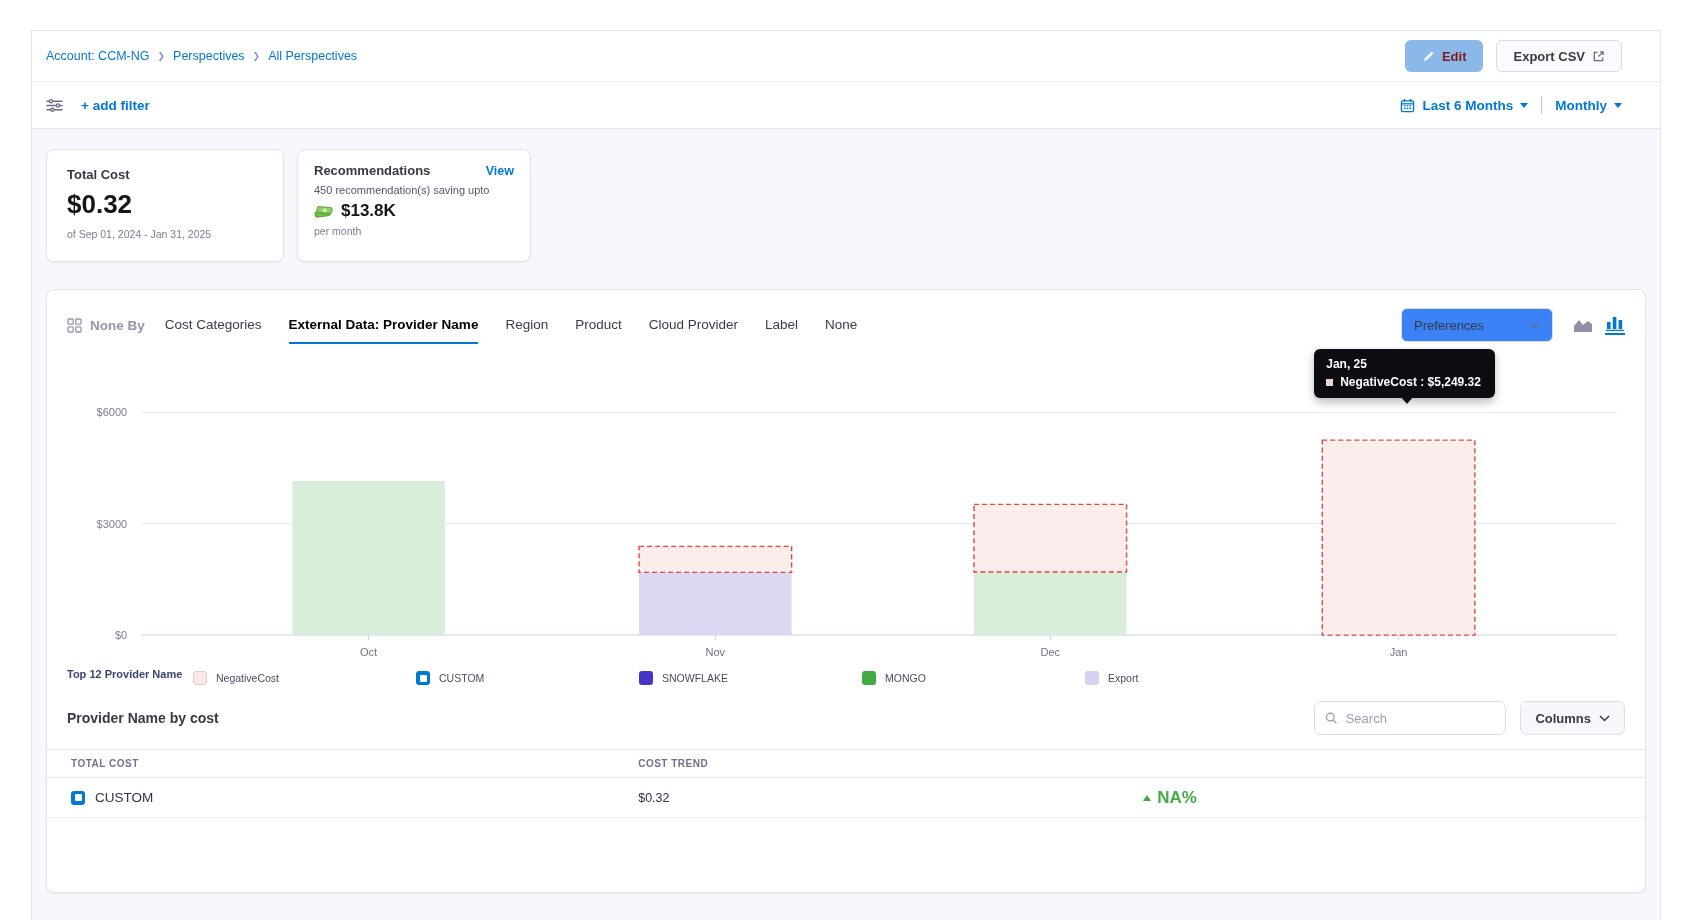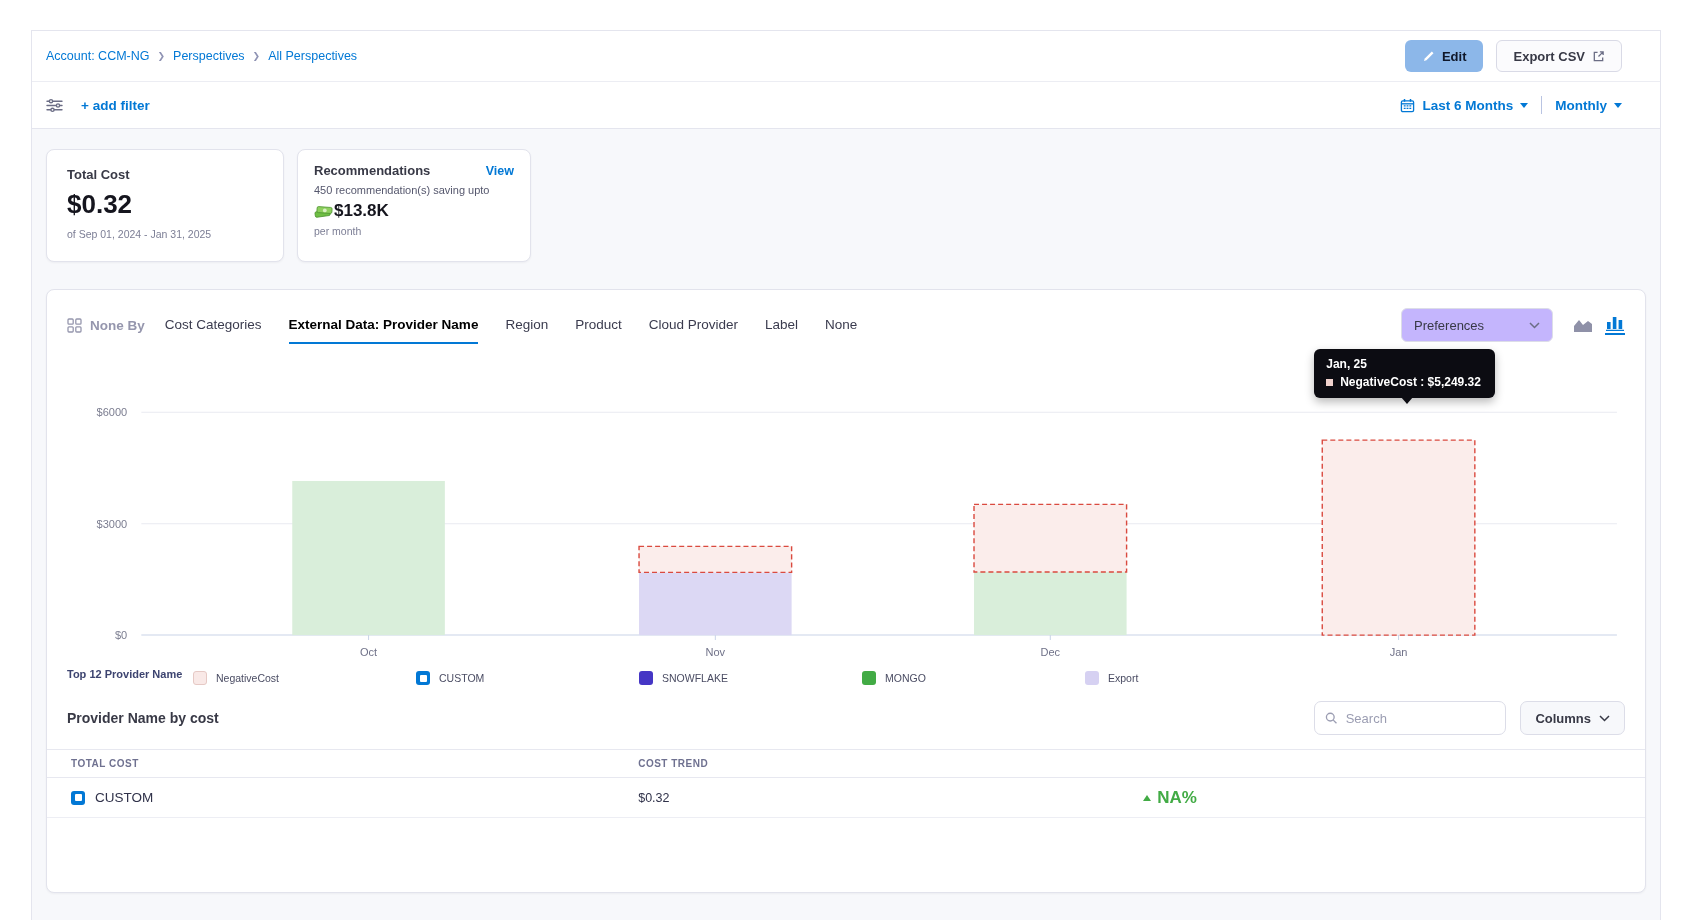--- a/index.html
+++ b/index.html
@@ -11,21 +11,21 @@
   
   header { display:flex; justify-content:space-between; align-items:center;
     padding:9px 38px 9px 14px; background:#fff; }
   .breadcrumb { font-size:12.5px; color:#0278d5; display:flex; align-items:center; }
   .crumb { cursor:pointer; }
   .crumb-sep { color:#8f93b4; font-size:9px; margin:0 8px; }
   h1.page-title { font-size:20px; font-weight:700; color:#1b1b28; margin-top:4px; letter-spacing:.1px; }
   .hdr-actions { display:flex; gap:13px; }
   .btn { height:32px; border-radius:6px; font-size:13px; font-weight:700; display:flex;
     align-items:center; gap:7px; padding:0 16px; cursor:pointer; border:1px solid transparent; }
-  .btn-edit { background:#8cb7e9; color:#0f172a; }
+  .btn-edit { background:#8cb7e9; color:#7f1d1d; }
   .btn-export { background:#fbfbfd; color:#383946; border-color:#d9dae6; }
 
   
   .filterbar { height:48px; border-top:1px solid #ecedf3; border-bottom:1px solid #e4e5ee;
     display:flex; align-items:center; padding:0 38px 0 14px; background:#fff; }
   .filter-ic { color:#6b6d85; display:flex; margin-right:18px; cursor:pointer; }
   .add-filter { color:#0278d5; font-size:13.5px; font-weight:600; background:none; border:none; cursor:pointer; }
   .fb-spacer { flex:1; }
   .daterange, .granularity { display:flex; align-items:center; gap:7px; color:#0278d5;
     font-size:13.5px; font-weight:700; cursor:pointer; }
@@ -38,32 +38,32 @@
   .cards-row { display:flex; gap:13px; margin-bottom:27px; }
   .card { background:#fff; border:1px solid #e2e3ec; border-radius:8px; box-shadow:0 1px 2px rgba(40,41,61,.05); }
   .total-cost-card { width:238px; height:113px; padding:17px 20px; }
   .rec-card { width:234px; height:113px; padding:13px 16px; }
   .card-title { font-size:13px; font-weight:700; color:#383946; }
   .big-value { font-size:26px; font-weight:800; color:#15151e; margin:7px 0 8px; }
   .muted { font-size:10.5px; color:#7c7e95; }
   .rec-head { display:flex; justify-content:space-between; align-items:center; }
   .view-link { font-size:12.5px; font-weight:600; color:#0278d5; cursor:pointer; }
   .rec-sub { font-size:11px; color:#55576d; margin-top:6px; }
-  .savings { display:flex; align-items:center; margin:5px 0 4px; }
+  .savings { display:flex; align-items:center; gap:7px; margin:5px 0 4px; }
   .savings-val { font-size:17px; font-weight:800; color:#15151e; }
 
   
   .main-card { height:604px; padding:0; position:relative; overflow:hidden; }
   .groupby-row { display:flex; align-items:center; padding:16px 20px 0; height:54px; }
   .groupby-label { display:flex; align-items:center; gap:8px; color:#9596ad; font-size:13.5px; font-weight:600; }
   .tabs { display:flex; gap:27px; margin-left:20px; font-size:13.5px; color:#3a3b4e; }
   .tab { cursor:pointer; padding-bottom:10px; margin-bottom:-10px; white-space:nowrap; }
   .tab.active { color:#000000; font-weight:700; border-bottom:2.5px solid #0278d5; }
   .gb-spacer { flex:1; }
-  .pref-select { width:152px; height:34px; border:1px solid #dcdde8; border-radius:6px; background:#c4b5fd;
+  .pref-select { width:152px; height:34px; border:1px solid #dcdde8; border-radius:6px; background:#3b82f6;
     display:flex; align-items:center; justify-content:space-between; padding:0 12px;
     font-size:13px; color:#383946; cursor:pointer; }
   .chart-toggle { margin-left:20px; cursor:pointer; display:flex; flex-direction:column; align-items:center; }
   .chart-toggle + .chart-toggle { margin-left:12px; }
   .chart-toggle.active .under { width:20px; height:2px; background:#0278d5; margin-top:2px; }
 
   .chart-wrap { position:relative; padding:2px 16px 0; }
   .chart-wrap svg { width:100%; display:block; }
   svg text { font-family:"Liberation Sans","DejaVu Sans",sans-serif; }
 

